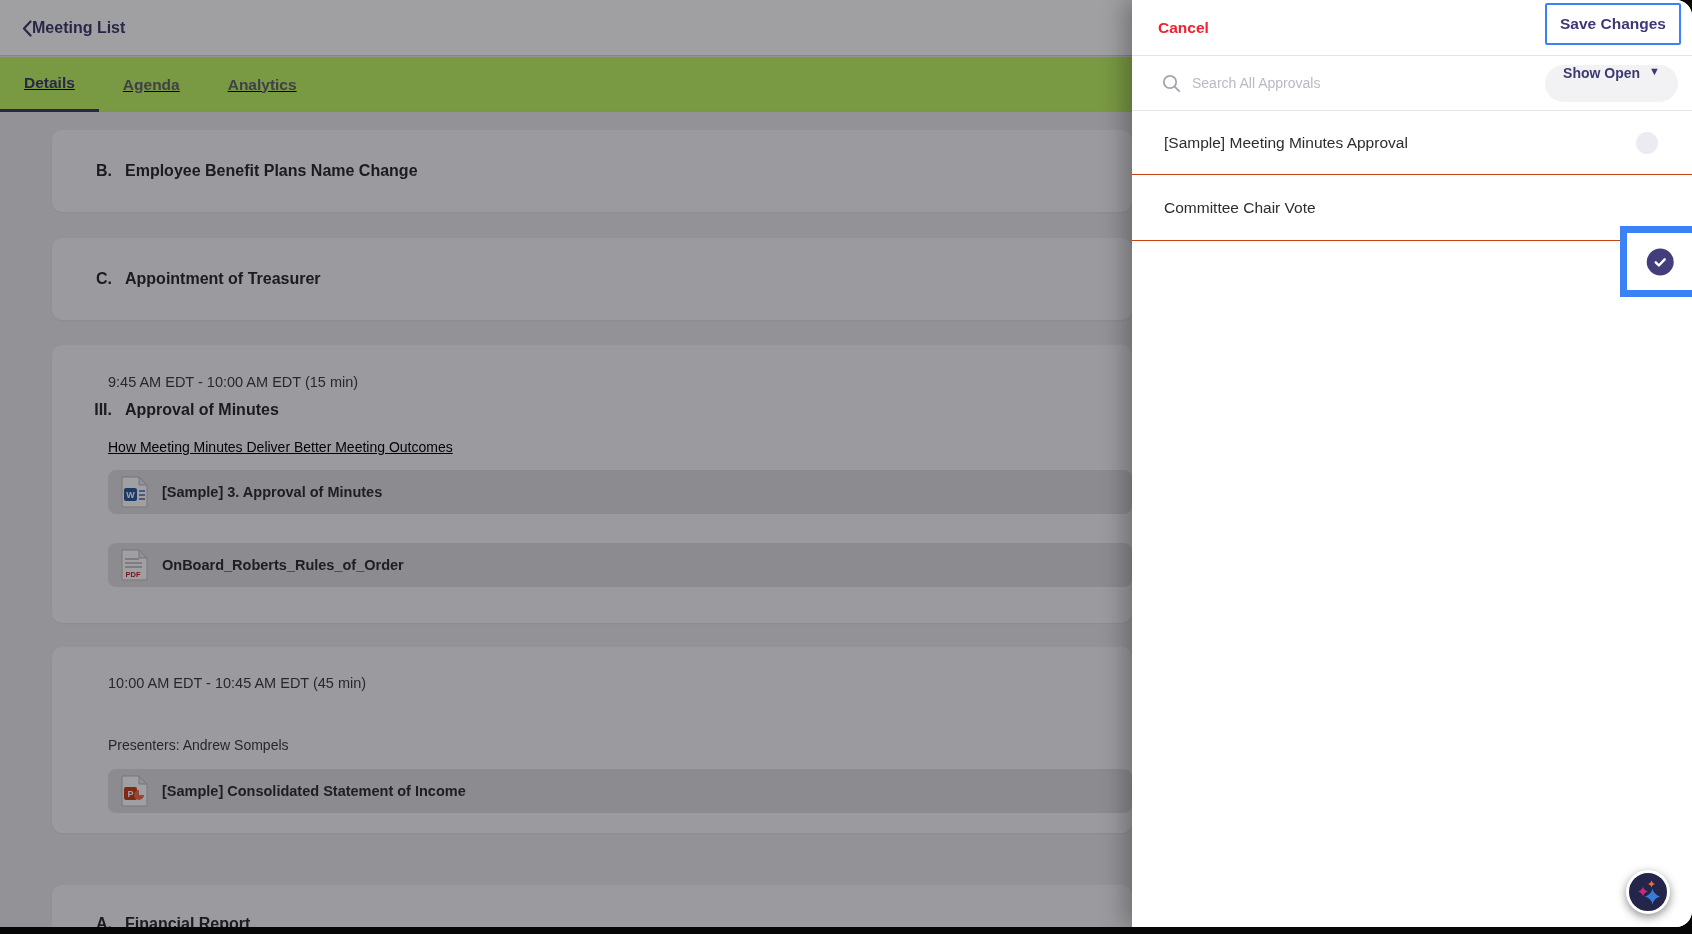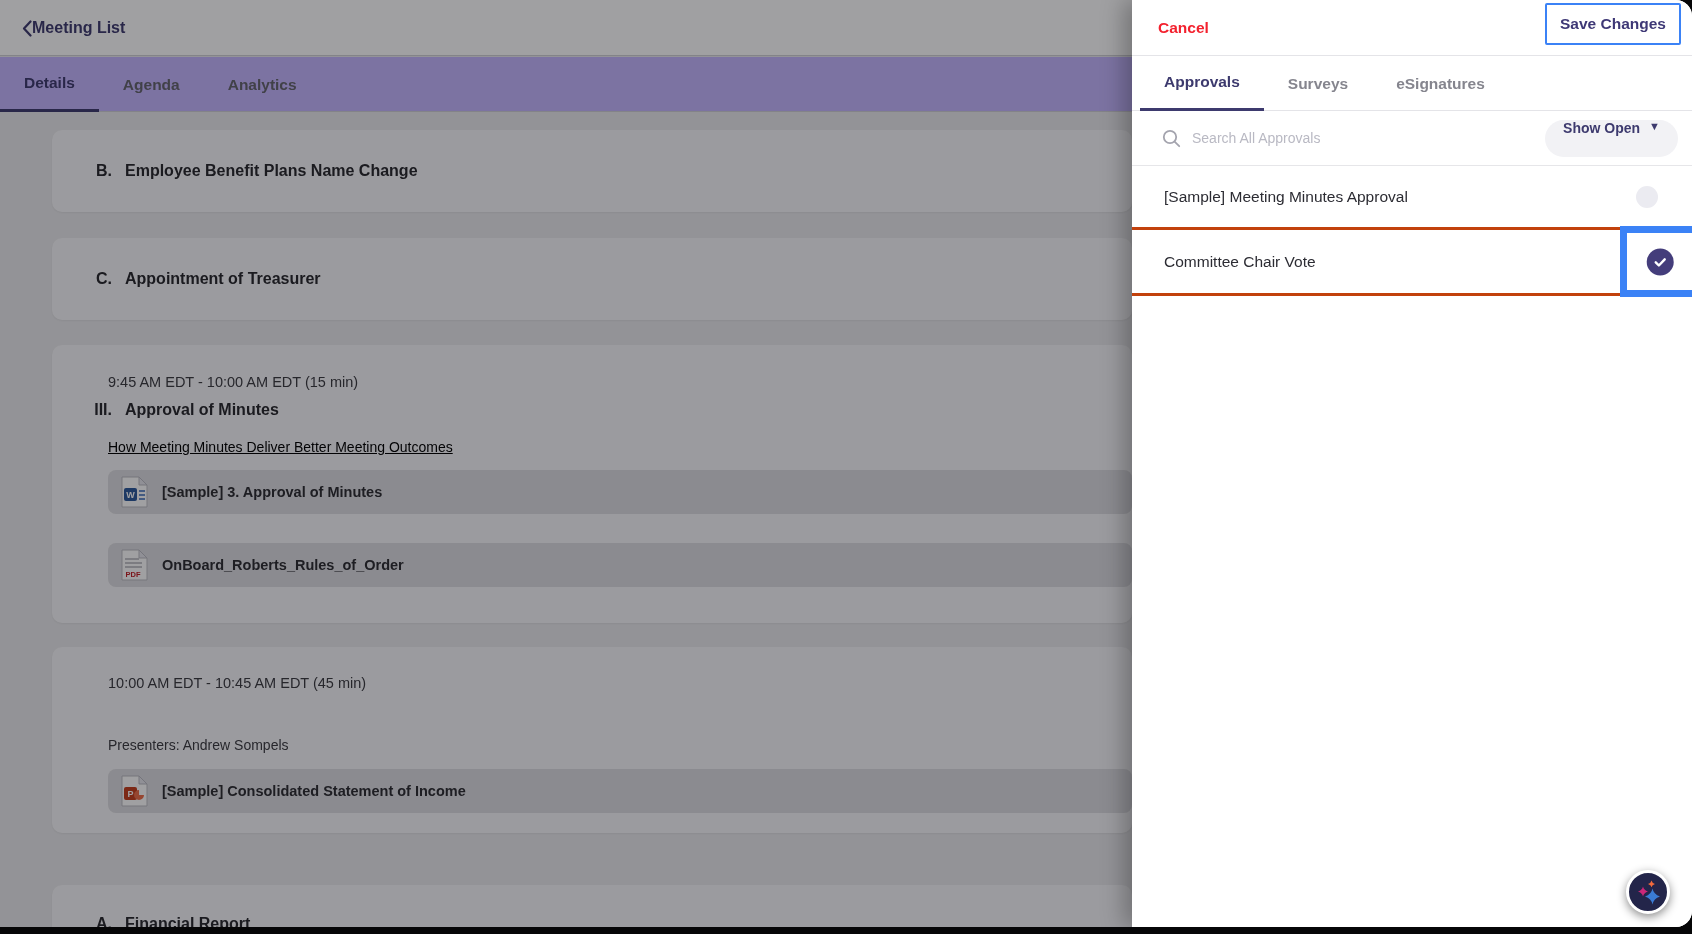--- a/index.html
+++ b/index.html
@@ -5,21 +5,21 @@
   * { margin:0; padding:0; box-sizing:border-box; }
   html,body { width:1692px; height:934px; background:#060607; font-family:"Liberation Sans", sans-serif; overflow:hidden; }
 
   .window { position:relative; width:1692px; height:927px; background:#ffffff; border-radius:0 16px 16px 0; overflow:hidden; }
 
   
   .left-app { position:absolute; left:0; top:0; width:1132px; height:927px; background:#e9e9ec; }
   .topbar { position:absolute; left:0; top:0; width:100%; height:56px; background:#fdfdfd; border-bottom:1px solid #cfcfd4; }
   .back-link { position:absolute; left:22px; top:0; height:56px; display:flex; align-items:center; color:#3e3a6e; font-size:16px; font-weight:700; cursor:pointer; }
   .page-title { position:absolute; left:846px; top:0; transform:translateX(-50%); height:56px; display:flex; align-items:center; font-size:16.5px; font-weight:700; color:#2e2e33; }
-  .tabbar { position:absolute; left:0; top:57px; width:100%; height:55px; background:#c4b5fd; border-bottom:1px solid #cfcfd4; display:flex; }
+  .tabbar { position:absolute; left:0; top:57px; width:100%; height:55px; background:#bef264; border-bottom:1px solid #cfcfd4; display:flex;text-decoration:underline; }
   .tab { height:55px; display:flex; align-items:center; padding:0 24px; font-size:15.5px; color:#64646d; font-weight:600; cursor:pointer; }
   .tab.active { color:#3e3a6e; border-bottom:3px solid #3e3a6e; }
 
   .content { position:absolute; left:0; top:112px; width:1132px; height:815px; }
   .card { position:absolute; left:52px; right:0; background:#f6f6f8; border-radius:10px; box-shadow:0 1px 2px rgba(30,30,40,0.06); }
   .card-b   { top:18px;  height:82px; }
   .card-c   { top:126px; height:82px; }
   .card-iii { top:233px; height:278px; }
   .card-iv  { top:535px; height:186px; }
   .card-a   { top:773px; height:110px; }
@@ -44,21 +44,21 @@
   .panel-tabs .tab:first-child { margin-left:8px; }
   .panel-tabs .tab { font-weight:600; color:#85858e; }
   .panel-tabs .tab.active { color:#3d3a6e; border-bottom:3px solid #3d3a6e; }
   .search-row { position:relative; height:55px; border-bottom:1px solid #e6e6e9; }
   .search-icon { position:absolute; left:30px; top:18px; }
   .search-input { position:absolute; left:60px; top:0; height:54px; width:340px; border:none; outline:none; font-size:14px; color:#3a3a42; font-family:"Liberation Sans", sans-serif; background:transparent; }
   .search-input::placeholder { color:#b9b9c3; }
   .filter-pill { position:absolute; right:14px; top:9px; height:37px; background:#f2f2f5; border-radius:19px; display:flex; align-items:flex-start; padding:0 18px; gap:9px; cursor:pointer; }
   .filter-label { font-size:14px; font-weight:700; color:#3d3a6e; }
   .filter-caret { font-size:11px; color:#3d3a6e; }
-  .approval-row { position:relative; height:64px; border-bottom:3px solid #c2410c; cursor:pointer; }
+  .approval-row { position:relative; height:64px; border-bottom:1px solid #c2410c; cursor:pointer; }
   .approval-row.second { height:66px; }
   .approval-title { position:absolute; left:32px; top:0; bottom:0; display:flex; align-items:center; font-size:15.5px; color:#2c2c33; }
   .check-circle { position:absolute; right:34px; top:50%; transform:translateY(-50%); width:22px; height:22px; border-radius:50%; background:#ebebf1; }
 
   
   .annotation { position:absolute; border:2px solid #3b82f6; background:transparent; }
   .annotation-save { left:1545px; top:3px; width:136px; height:42px; border-radius:2px; }
   .save-btn { width:100%; height:100%; background:#fff; border:none; font-family:"Liberation Sans", sans-serif; font-size:15.5px; font-weight:700; color:#3e3876; cursor:pointer; }
   .annotation-check { left:1620px; top:226px; width:88px; height:71px; border-width:7px; background:#fff; }
   .annotation-check .inner-circle { position:absolute; left:50%; top:50%; transform:translate(-64%,-50%); width:27px; height:27px; border-radius:50%; background:#443d7b; display:flex; align-items:center; justify-content:center; }
@@ -172,25 +172,20 @@
 
     <div class="dim-overlay"></div>
   </div>
 
   <div class="side-panel">
 
     <div class="panel-header">
       <div class="cancel-btn">Cancel</div>
     </div>
 
-    <div class="panel-tabs">
-      <div class="tab active">Approvals</div>
-      <div class="tab">Surveys</div>
-      <div class="tab">eSignatures</div>
-    </div>
 
     <div class="search-row">
       <span class="search-icon">
         <svg width="19" height="19" viewBox="0 0 19 19">
             <circle cx="8" cy="8" r="6.2" fill="none" stroke="#a4a4ae" stroke-width="1.8"></circle>
             <line x1="12.6" y1="12.6" x2="17.2" y2="17.2" stroke="#a4a4ae" stroke-width="1.8" stroke-linecap="round"></line>
           </svg>
       </span>
       <input class="search-input" type="text" placeholder="Search All Approvals" style="">
       <div class="filter-pill">

